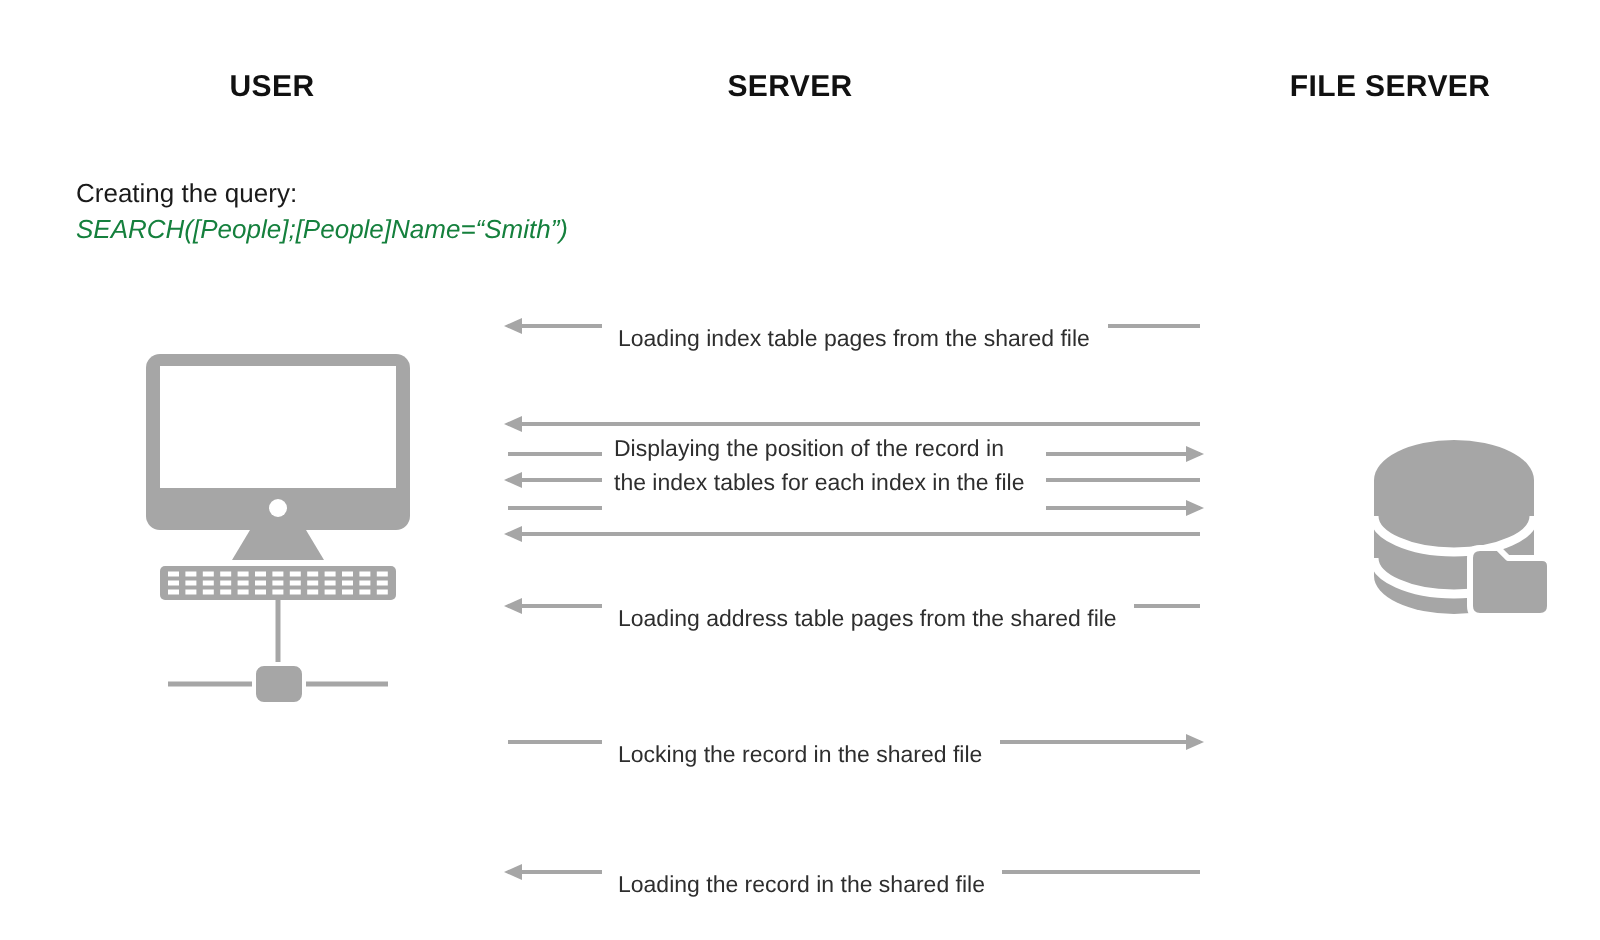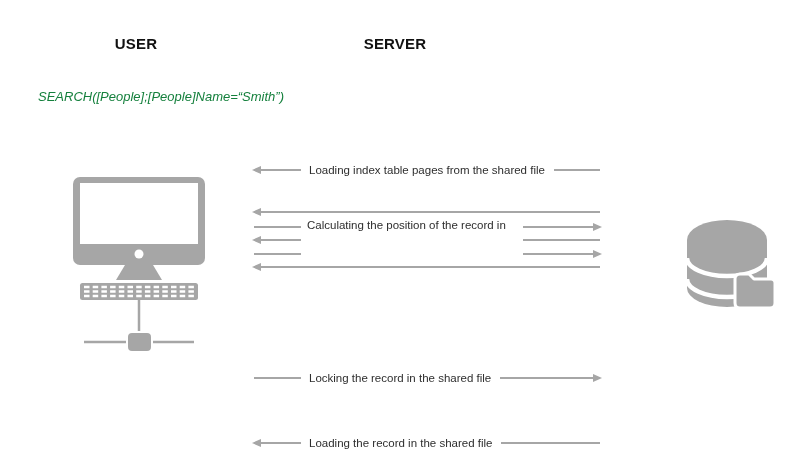--- a/index.html
+++ b/index.html
@@ -10,21 +10,21 @@
   .col-head{
     position:absolute;top:35px;transform:translateX(-50%);
     font-size:15px;font-weight:700;color:#111;white-space:nowrap;letter-spacing:.2px;
   }
   .query{position:absolute;left:38px;top:88px;}
   .query-title{font-size:13px;color:#1a1a1a;line-height:18px;}
   .query-code{font-size:13px;font-style:italic;color:#15803d;line-height:18px;}
   .footnote{position:absolute;left:38px;top:436px;font-size:13px;color:#1a1a1a;}
 
   
-  .msg{position:absolute;left:254px;width:346px;height:16px;display:flex;align-items:center;}
+  .msg{position:absolute;left:254px;width:346px;height:16px;display:flex;align-items:flex-start;}
   .seg{height:1.5px;background:#a6a6a6;position:relative;}
   .seg.l{flex:0 0 47px;}
   .seg.fill{flex:1 1 auto;margin-left:9px;}
   .lbl{font-size:11.5px;color:#2e2e2e;white-space:nowrap;padding-left:8px;line-height:16px;}
 
   
   .arrow-full{position:absolute;left:254px;width:346px;height:1.5px;background:#a6a6a6;}
   .seg-abs{position:absolute;height:1.5px;background:#a6a6a6;}
   .lbl2{position:absolute;left:307px;top:217px;font-size:11.5px;line-height:17px;color:#2e2e2e;white-space:nowrap;}
 
@@ -36,22 +36,24 @@
 
   .icon{position:absolute;}
 </style>
 </head>
 <body>
 
 <div class="stage">
 
   <div class="col-head" style="left:136px">USER</div>
   <div class="col-head" style="left:395px">SERVER</div>
+  <div class="col-head" style="left:695px">FILE SERVER</div>
 
   <div class="query">
+    <div class="query-title">Creating the query:</div>
     <div class="query-code">SEARCH([People];[People]Name=“Smith”)</div>
   </div>
 
   <svg class="icon" style="left:70px;top:172px" width="140" height="185" viewBox="0 0 140 185">
     <rect x="3" y="5" width="132" height="88" rx="7" fill="#a6a6a6"></rect>
     <rect x="10" y="11" width="118" height="61" fill="#ffffff"></rect>
     <circle cx="69" cy="82" r="4.5" fill="#ffffff"></circle>
     <polygon points="55,93 83,93 92,108 46,108" fill="#a6a6a6"></polygon>
     <rect x="10" y="111" width="118" height="17" rx="2.5" fill="#a6a6a6"></rect>
     <line x1="14" y1="115" x2="124" y2="115" stroke="#ffffff" stroke-width="2.6" stroke-dasharray="5.5 3.2"></line>
@@ -90,24 +92,32 @@
       </div>
     <div class="seg-abs" style="top:239px;left:523px;width:77px"></div>
     <div class="seg-abs" style="top:253px;left:254px;width:47px"></div>
     <div class="seg-abs" style="top:253px;left:523px;width:77px">
         <i class="tri-r"></i>
       </div>
     <div class="arrow-full" style="top:266px">
         <i class="tri-l"></i>
       </div>
     <div class="lbl2">
-      <div>Calculating the position of the record in</div>
+      <div>Displaying the position of the record in</div>
+      <div>the index tables for each index in the file</div>
     </div>
   </div>
 
+  <div class="msg" style="top:302px">
+    <div class="seg l">
+        <i class="tri-l"></i>
+      </div>
+    <div class="lbl">Loading address table pages from the shared file</div>
+    <div class="seg fill"></div>
+  </div>
 
   <div class="msg" style="top:370px">
     <div class="seg l"></div>
     <div class="lbl">Locking the record in the shared file</div>
     <div class="seg fill">
         <i class="tri-r"></i>
       </div>
   </div>
 
   <div class="msg" style="top:435px">

